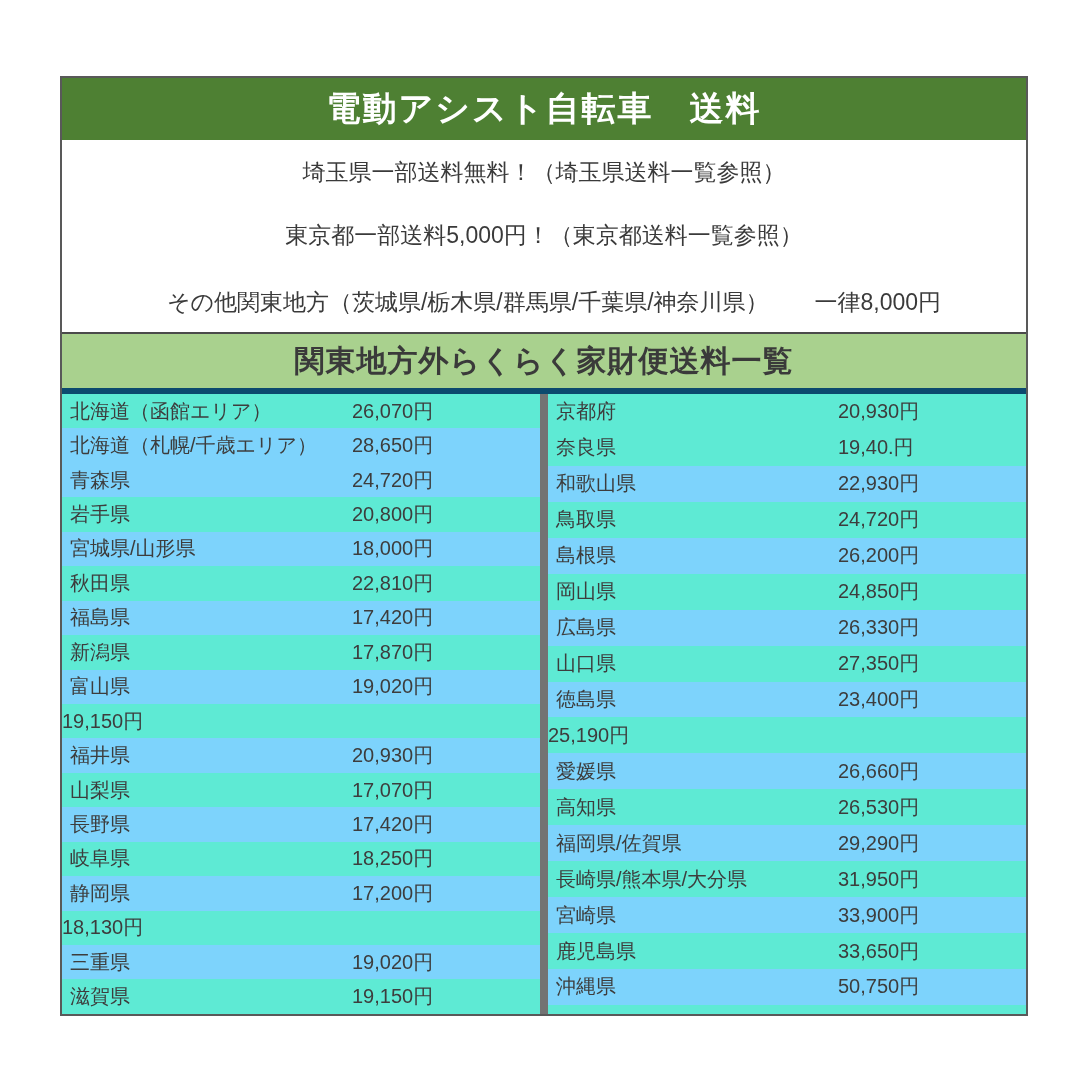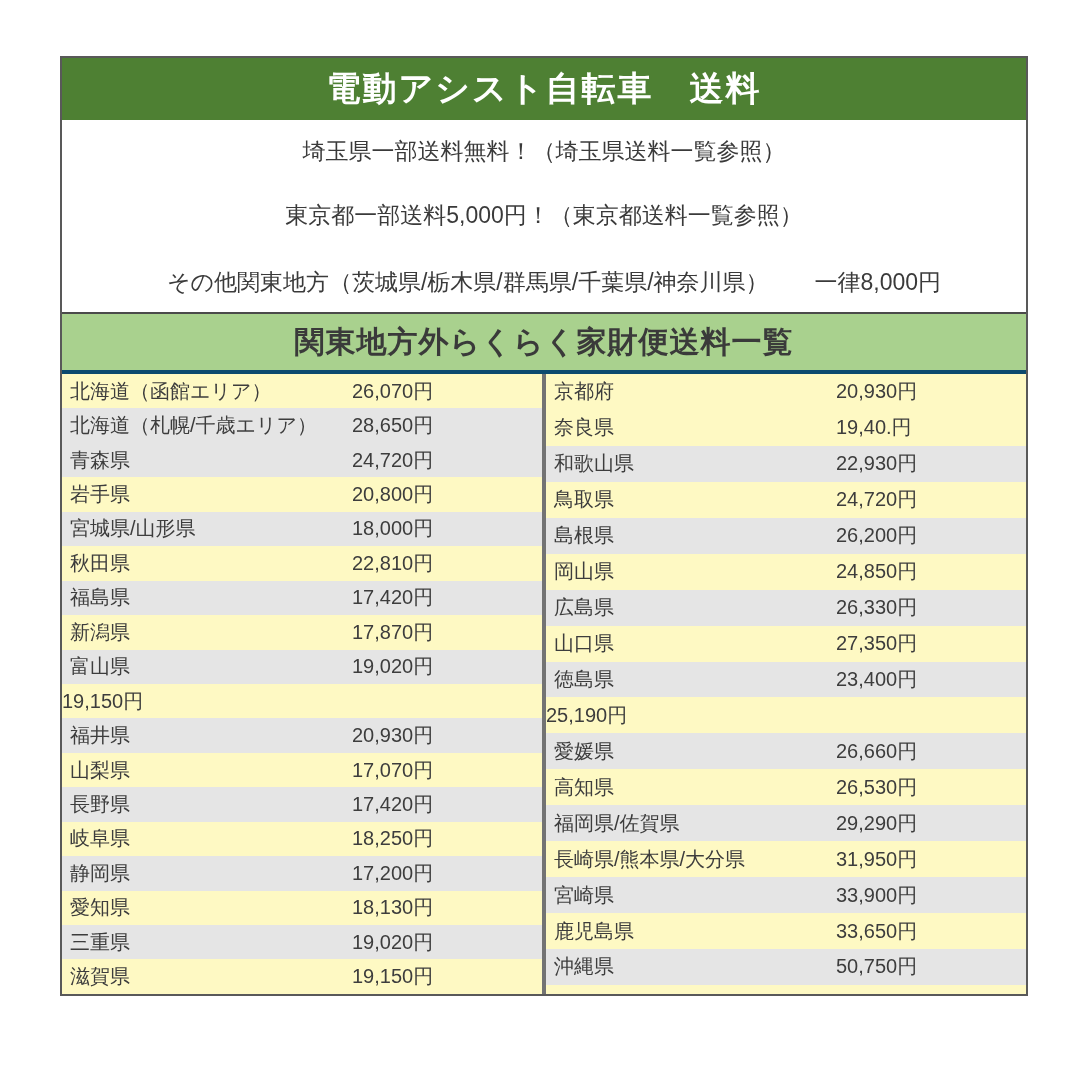--- a/index.html
+++ b/index.html
@@ -9,21 +9,21 @@
     font-family: "Liberation Sans", "DejaVu Sans", sans-serif;
   }
   .canvas {
     position: relative;
     width: 1080px; height: 1080px;
     background: #ffffff;
     overflow: hidden;
   }
   .poster {
     position: absolute;
-    left: 60px; top: 56px;
+    left: 60px; top: 76px;
     width: 968px; height: 940px;
     border: 2px solid #595959;
     box-sizing: border-box;
     background: #ffffff;
     display: flex;
     flex-direction: column;
   }
   .header-bar {
     height: 62px;
     flex: 0 0 62px;
@@ -39,59 +39,59 @@
     letter-spacing: 2px;
   }
   .info-section {
     flex: 0 0 192px;
     background: #ffffff;
     text-align: center;
     color: #3a3a3a;
     font-size: 23px;
   }
   .info-line { line-height: 28px; }
-  .info-line.l1 { margin-top: 18px; font-family: Liberation Serif, serif; }
+  .info-line.l1 { margin-top: 18px; }
   .info-line.l2 { margin-top: 35px; }
   .info-line.l3 { margin-top: 39px; margin-left: 20px; }
   .subheader-bar {
     flex: 0 0 62px;
     box-sizing: border-box;
     background: #a9d18e;
     border-top: 2px solid #4a4a4a;
-    border-bottom: 4px solid #0c4a6e;
+    border-bottom: 6px solid #0c4a6e;
     display: flex;
     align-items: center;
     justify-content: center;
   }
   .subheader-bar .title {
     color: #3a3a3a;
     font-size: 30px;
     font-weight: bold;
     letter-spacing: 1px;
   }
   .fee-table {
     flex: 1 1 auto;
     display: flex;
     flex-direction: row;
   }
   .tcol {
     flex: 1 1 50%;
     display: flex;
     flex-direction: column;
   }
-  .tcol.right { border-left: 4px solid #737373; }
+  .tcol.right { border-left: 8px solid #737373; }
   .trow {
     flex: 1 1 auto;
     display: flex;
     align-items: center;
-    background: #fef9c3;
+    background: #5eead4;
     color: #3d3d3d;
     font-size: 20px;
   }
-  .trow.shade { background: #e5e5e5; }
+  .trow.shade { background: #7dd3fc; }
   .tname {
     flex: 0 0 282px;
     padding-left: 8px;
     white-space: nowrap;
     overflow: hidden;
   }
   .tprice {
     flex: 1 1 auto;
     white-space: nowrap;
   }
@@ -171,21 +171,20 @@
           </div>
           <div class="trow">
             <span class="tname">岐阜県</span>
             <span class="tprice">18,250円</span>
           </div>
           <div class="trow shade">
             <span class="tname">静岡県</span>
             <span class="tprice">17,200円</span>
           </div>
           <div class="trow">
-            <span class="tname">愛知県</span>
             <span class="tprice">18,130円</span>
           </div>
           <div class="trow shade">
             <span class="tname">三重県</span>
             <span class="tprice">19,020円</span>
           </div>
           <div class="trow">
             <span class="tname">滋賀県</span>
             <span class="tprice">19,150円</span>
           </div>

